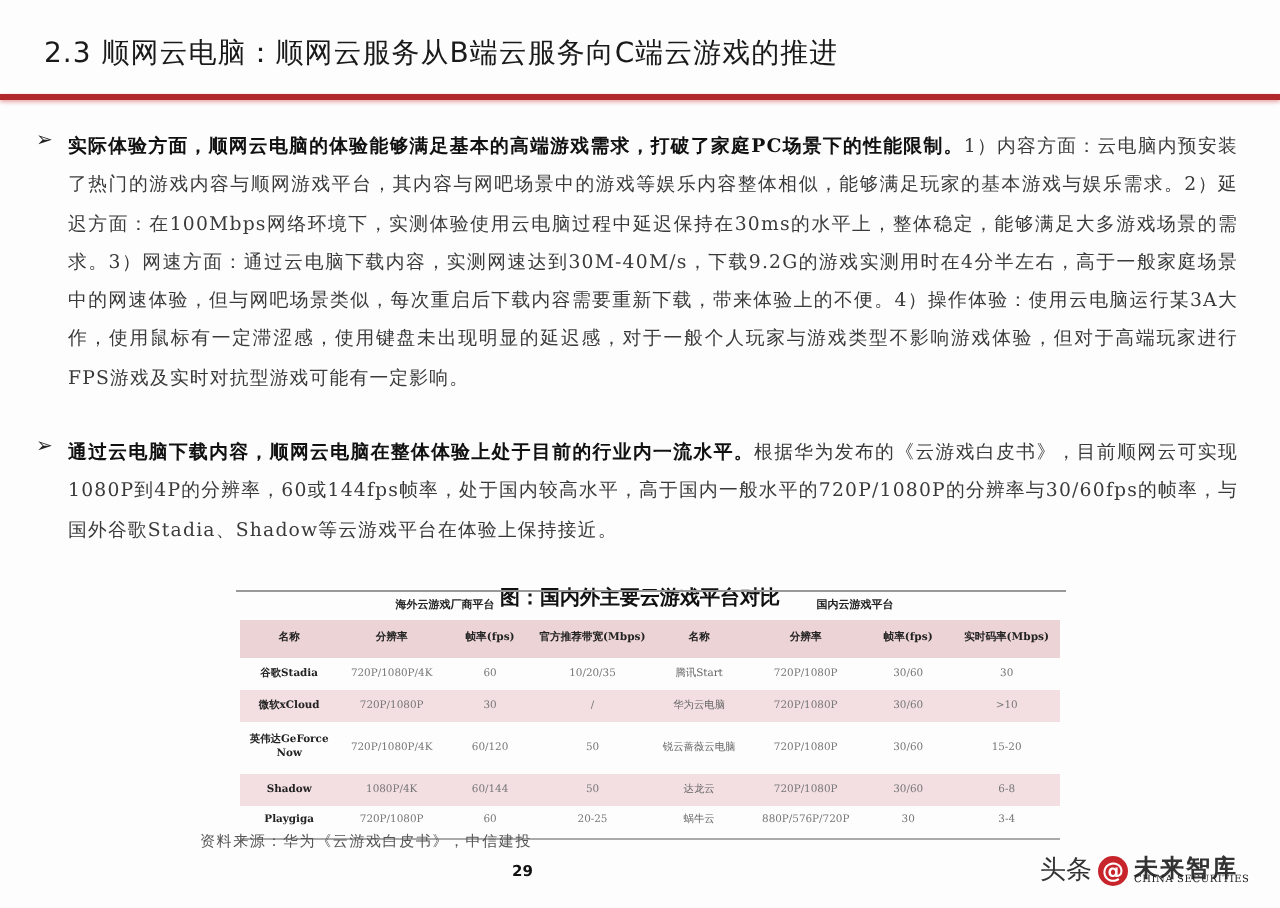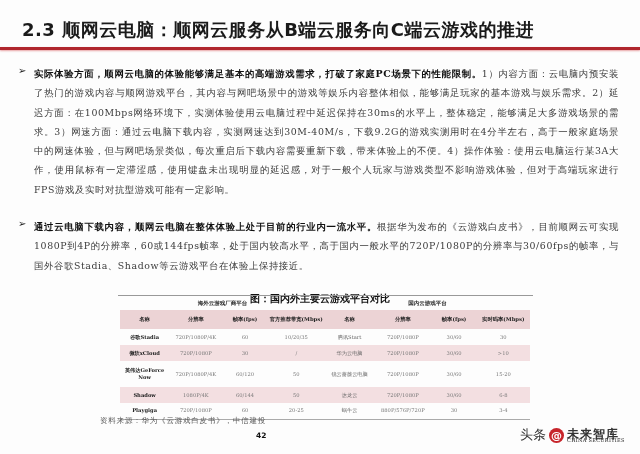--- a/index.html
+++ b/index.html
@@ -2,21 +2,21 @@
 <html><head>
 <meta charset="utf-8">
 <style>
   * { margin: 0; padding: 0; box-sizing: border-box; }
   html, body { width: 640px; height: 454px; background: #fdfdfd; overflow: hidden; }
   body { position: relative; font-family: "DejaVu Serif", "Liberation Serif", serif; color: #333; }
 
   .title {
     position: absolute; left: 22px; top: 18px;
     font-family: "DejaVu Sans", "Liberation Sans", sans-serif;
-    font-size: 18px; font-weight: bold; color: #1a1a1a; letter-spacing: 0.5px;
+    font-size: 14px; font-weight: normal; color: #1a1a1a; letter-spacing: 0.5px;
   }
   .title-rule {
     position: absolute; left: 0; top: 47px; width: 640px; height: 3px;
     background: #b0272d; box-shadow: 0 1px 2px #e8a3a5;
   }
 
   .para {
     position: absolute; left: 34px; width: 585px;
     font-size: 9.4px; line-height: 19.3px; color: #3a3a3a;
     text-align: justify; letter-spacing: 0.6px;
@@ -165,21 +165,21 @@
     <td>20-25</td>
     <td class="name cn">蜗牛云</td>
     <td>880P/576P/720P</td>
     <td>30</td>
     <td>3-4</td>
   </tr>
 </tbody>
   </table>
 
 <div class="source">资料来源：华为《云游戏白皮书》，中信建投</div>
-<div class="page-num">42</div>
+<div class="page-num">29</div>
 
 <div class="watermark">
   <span class="wm-text">头条</span>
   <span class="wm-at">@</span>
   <span class="wm-brand">
     <span class="cn">未来智库</span>
     <span class="en">CHINA SECURITIES</span>
   </span>
 </div>
 

